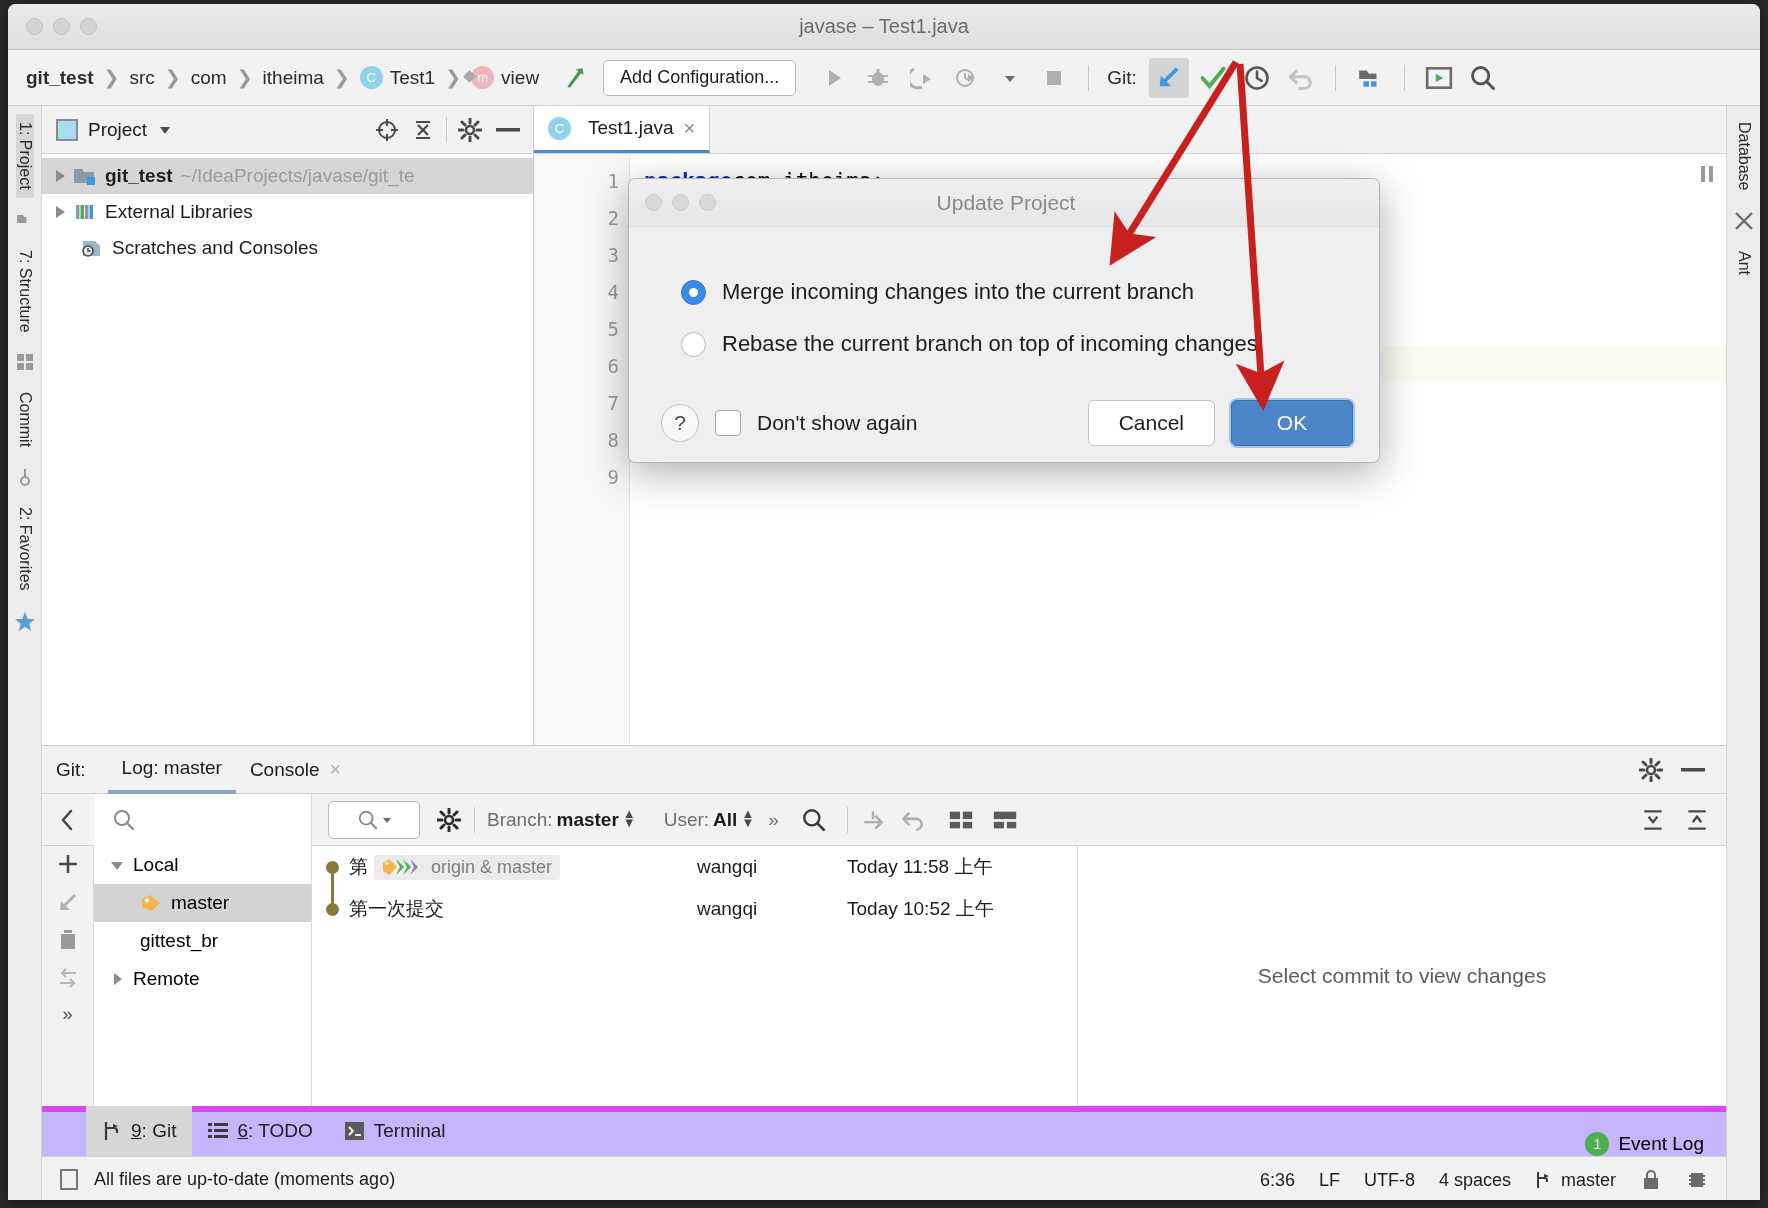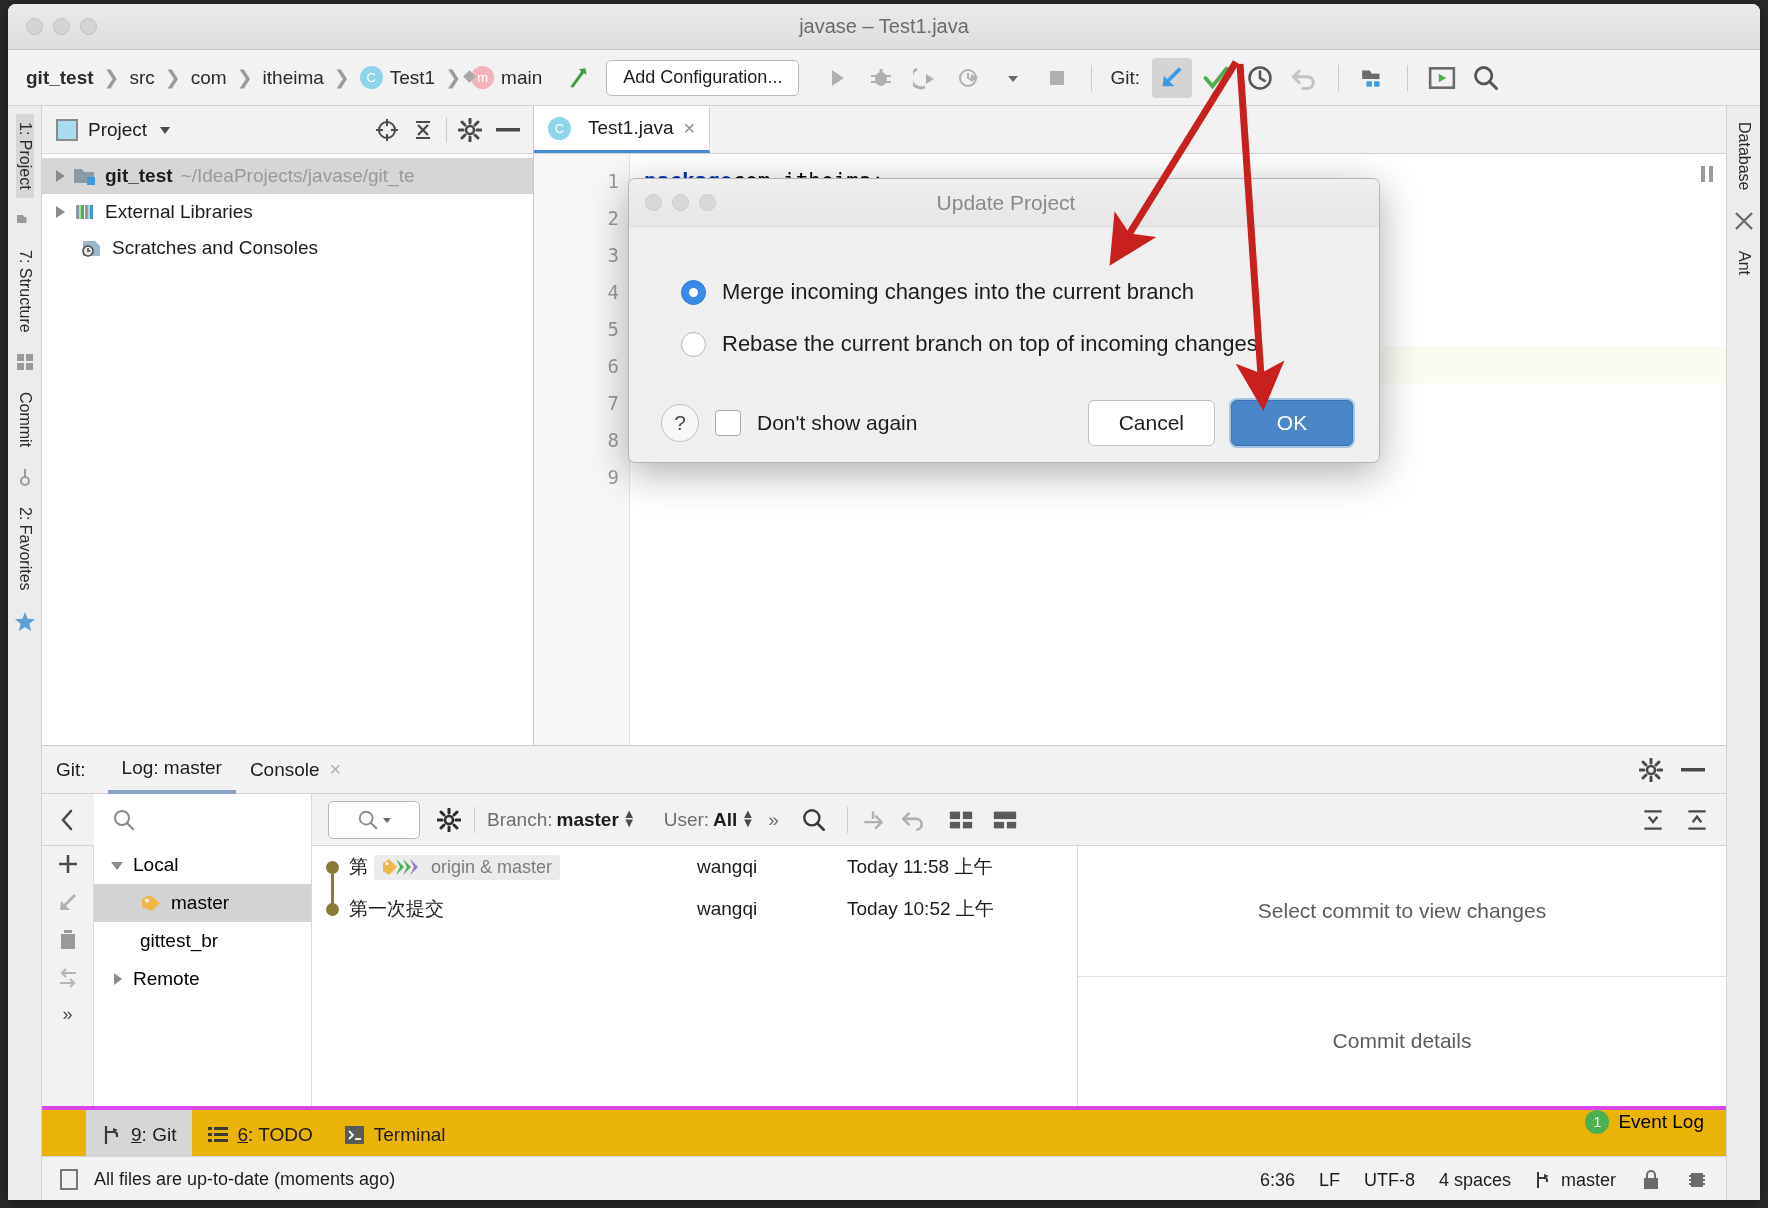--- a/index.html
+++ b/index.html
@@ -178,22 +178,22 @@
   .cmsg { flex:1 1 auto; color:#1c1c1c; display:flex; align-items:center; gap:6px; min-width:0;}
   .reftag { background:#ebebeb; padding:2px 8px; border-radius:3px; color:#7d7d7d;
             display:flex;align-items:center;gap:5px; font-size:18px;}
   .cauthor { width:150px; flex:0 0 150px; color:#1c1c1c; }
   .cdate { width:230px; flex:0 0 230px; color:#1c1c1c; }
   .details { width:648px; flex:0 0 648px; background:#fff; display:flex;flex-direction:column;}
   .det-box { flex:1 1 auto; display:flex; align-items:center; justify-content:center;
              font-size:21px; color:#5c5c5c; border-bottom:1px solid #e0e0e0;}
 
   
-  .toolbar-bottom { height:50px; flex:0 0 50px; display:flex; align-items:flex-start;
-                    background:#eab308; border-top:4px solid #d946ef; padding-left:44px; }
+  .toolbar-bottom { height:50px; flex:0 0 50px; display:flex; align-items:flex-end;
+                    background:#c4b5fd; border-top:6px solid #d946ef; padding-left:44px; }
   .tt { display:flex; align-items:center; gap:9px; padding:0 16px; height:50px;
         font-size:19px; color:#1c1c1c;}
   .tt.sel { background:#d6d6d6; }
   .tt u { text-decoration: underline; }
   .evlog { margin-left:auto; margin-right:22px; display:flex;align-items:center;gap:9px;font-size:19px;}
   .evbadge{ width:24px;height:24px;border-radius:50%;background:#4caf50;color:#fff;
             font-size:14px;display:flex;align-items:center;justify-content:center;}
 
   
   .statusbar { height:44px; flex:0 0 44px; display:flex; align-items:flex-start;
@@ -265,21 +265,21 @@
       <span>itheima</span>
     </div>
     <span class="crumb-sep">❯</span>
     <div class="crumb">
       <span class="badge-c">C</span>
       <span>Test1</span>
     </div>
     <span class="crumb-sep">❯</span>
     <div class="crumb">
       <span class="badge-m">m</span>
-      <span>main</span>
+      <span>view</span>
     </div>
 
     <div class="nav-spacer"></div>
     <svg class="run-arrow" viewBox="0 0 24 24">
       <path d="M4 20 L14 6 L12 4 L18 3 L19 9 L16.5 7.5 L6.5 21 Z" fill="#3f9e3f"></path>
     </svg>
 
     <div class="add-config">
       <span>Add Configuration...</span>
     </div>
@@ -696,21 +696,20 @@
             <div class="crow">
               <span class="cdot last"></span>
               <span class="cmsg">第一次提交</span>
               <span class="cauthor">wangqi</span>
               <span class="cdate">Today 10:52 上午</span>
             </div>
           </div>
 
           <div class="details">
             <div class="det-box">Select commit to view changes</div>
-            <div class="det-box" style="border-bottom:none">Commit details</div>
           </div>
         </div>
       </div>
 
       <div class="toolbar-bottom">
         <div class="tt sel">
           <svg width="20" height="22" viewBox="0 0 20 22">
             <path d="M4 2 v18" stroke="#3a3a3a" stroke-width="2.2"></path>
             <path d="M4 8 h8 a3 3 0 0 1 3 3 v2" stroke="#3a3a3a" stroke-width="2.2" fill="none"></path>
             <path d="M11 4 L16 6 L11 8 Z" fill="#3a3a3a"></path>

